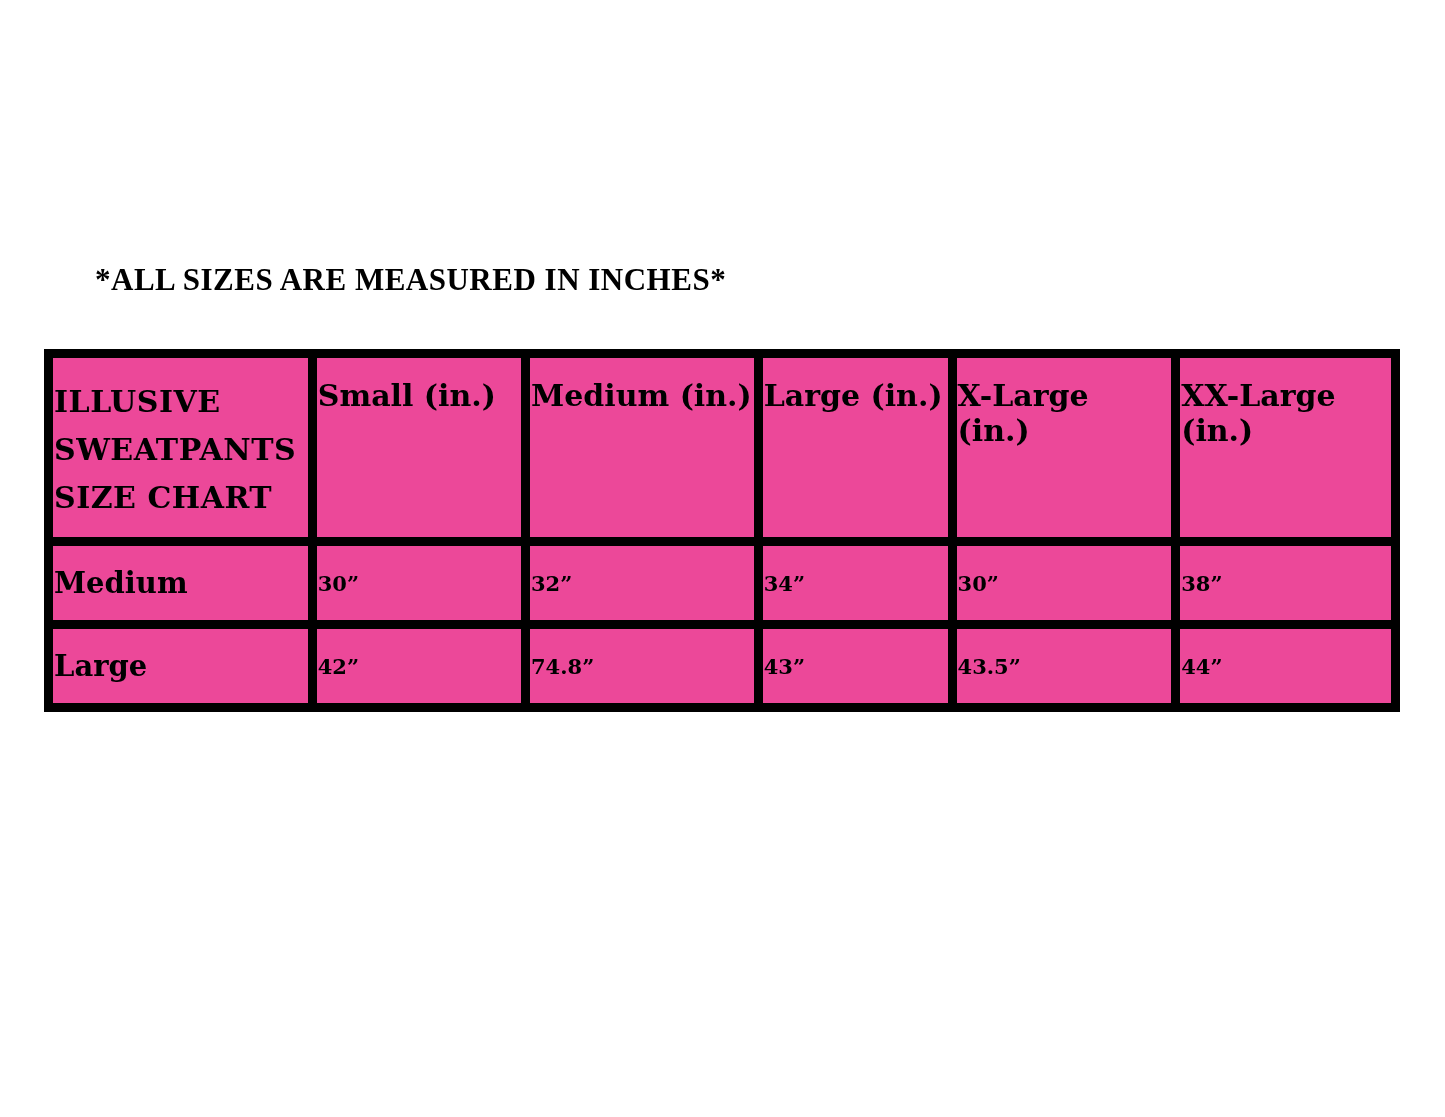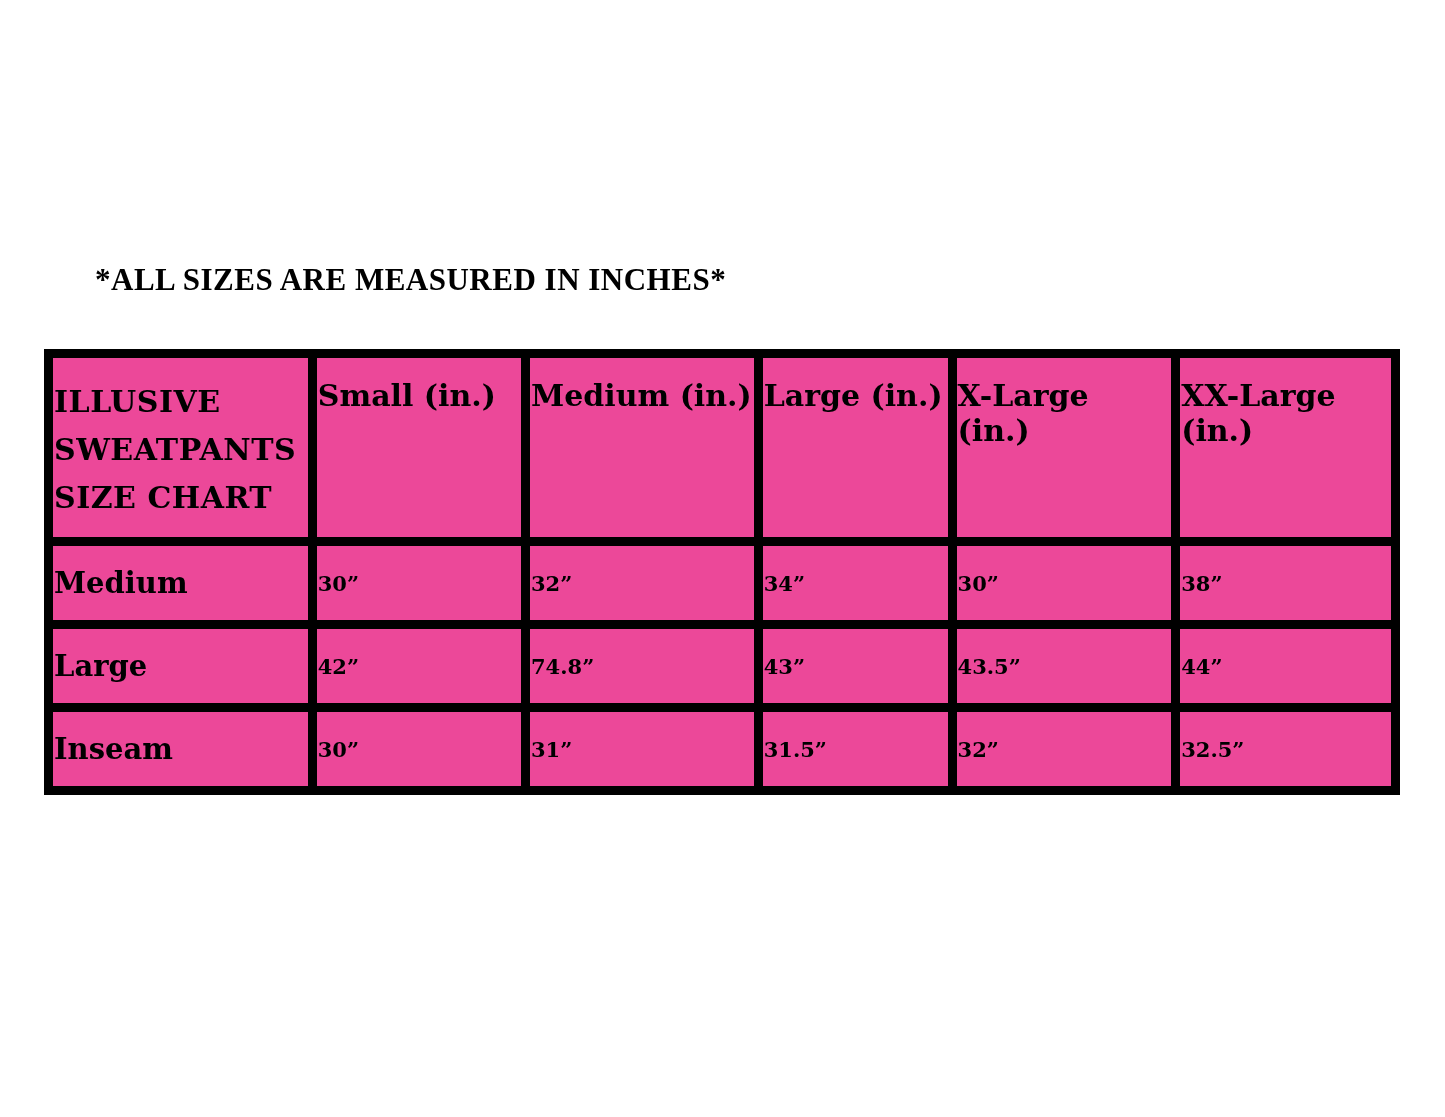--- a/index.html
+++ b/index.html
@@ -107,24 +107,16 @@
 
     <tr class="data-row">
       <td class="row-label">Large</td>
       <td>42”</td>
       <td>74.8”</td>
       <td>43”</td>
       <td>43.5”</td>
       <td>44”</td>
     </tr>
 
-    <tr class="data-row">
-      <td class="row-label">Inseam</td>
-      <td>30”</td>
-      <td>31”</td>
-      <td>31.5”</td>
-      <td>32”</td>
-      <td>32.5”</td>
-    </tr>
   </tbody>
     </table>
 
 </div>
 
 </body></html>

